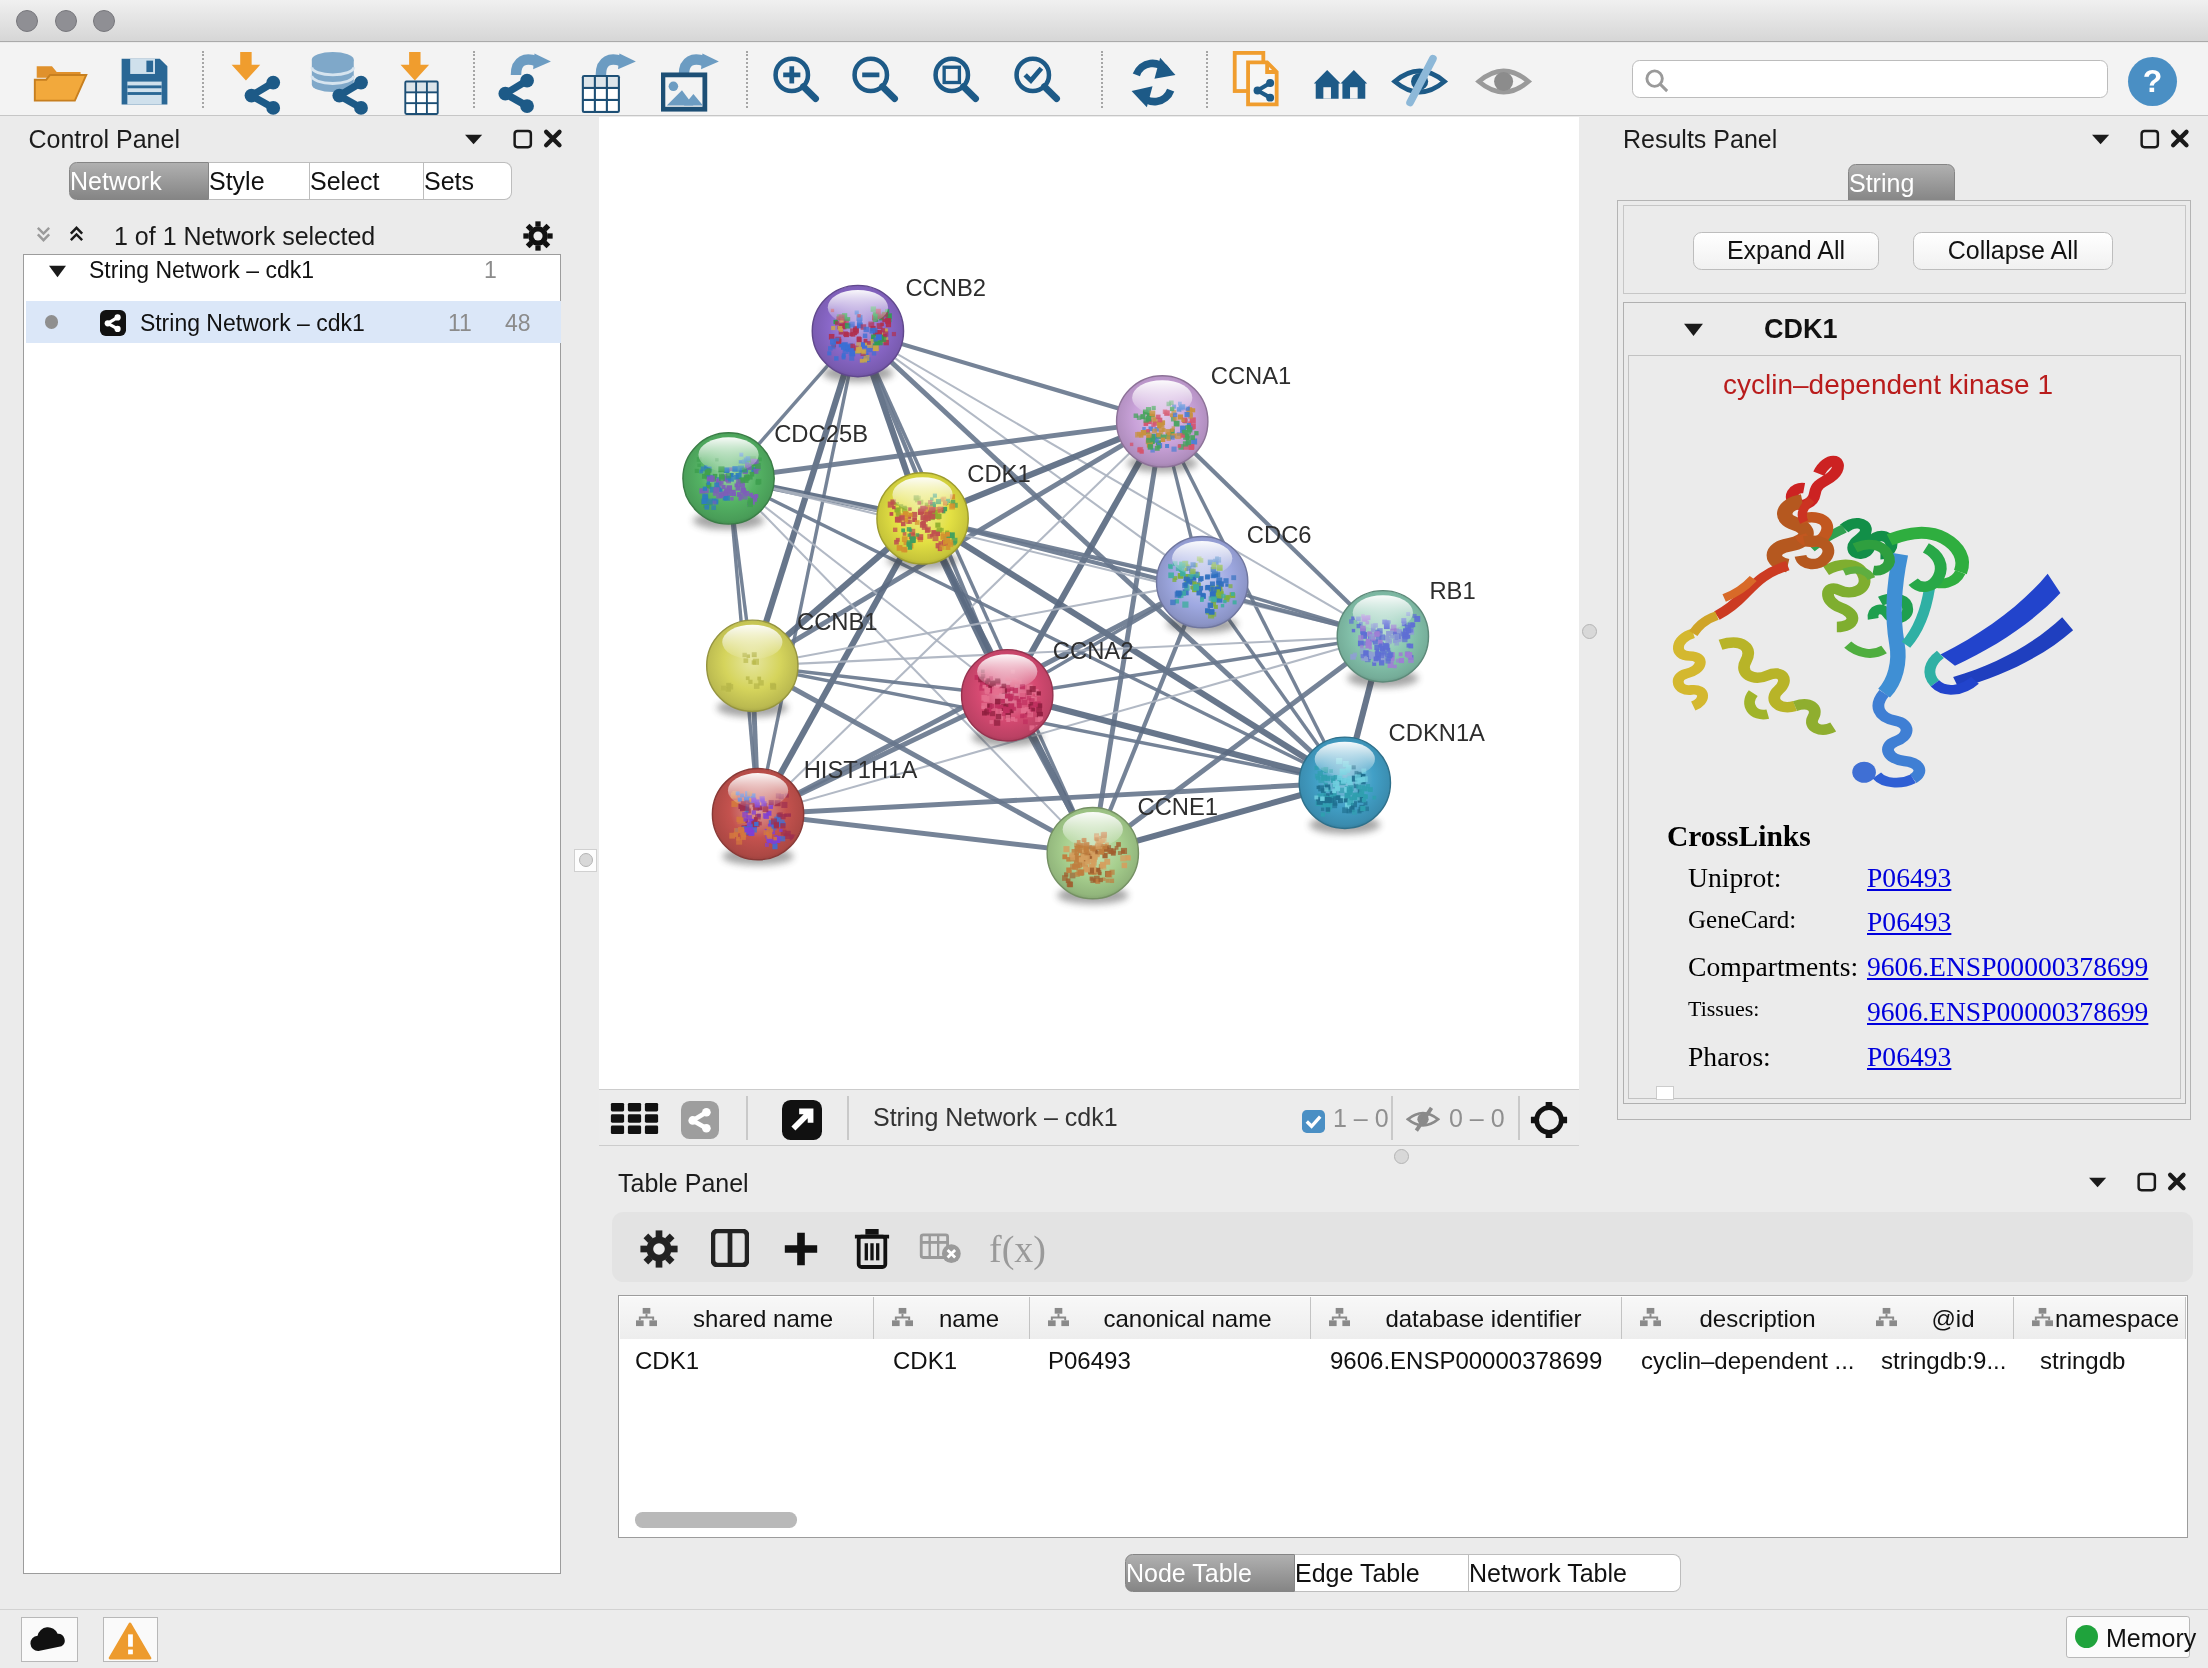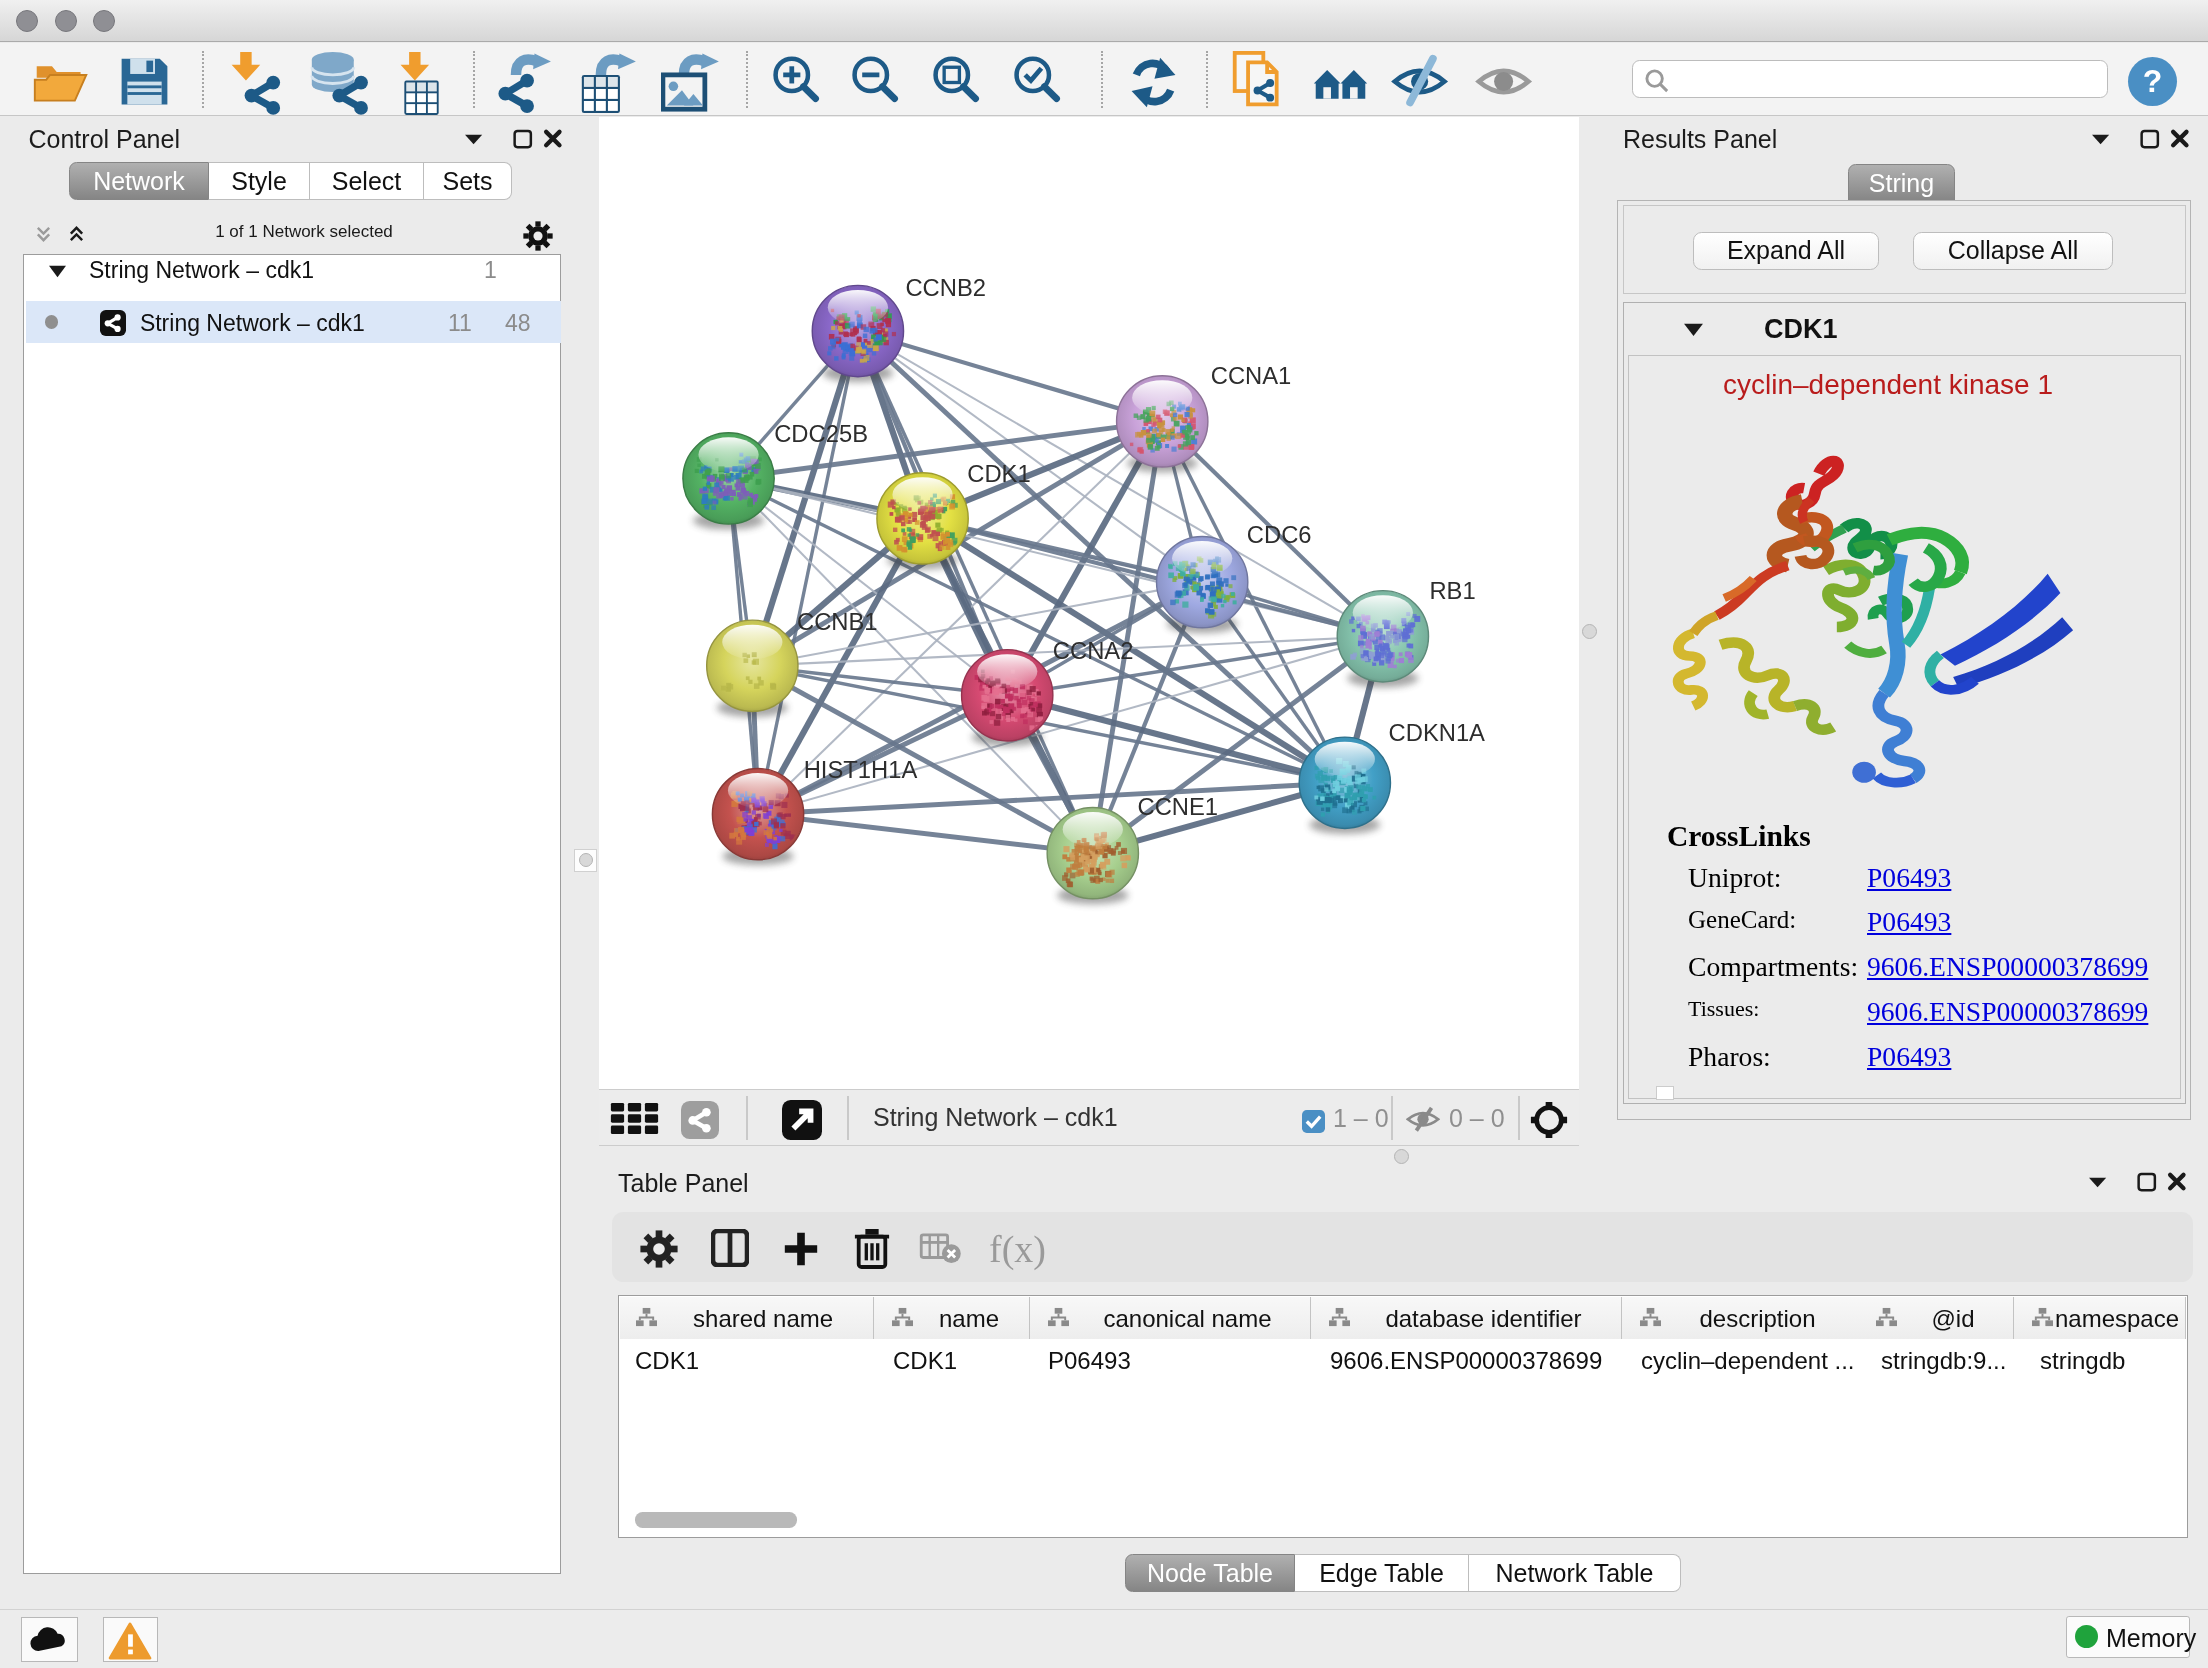--- a/index.html
+++ b/index.html
@@ -4,21 +4,21 @@
 body{font-family:"Liberation Sans",sans-serif;}
 .app{position:relative;width:2208px;height:1668px;background:#ebebeb;overflow:hidden}
 .titlebar{position:absolute;left:0;top:0;width:2208px;height:42px;background:linear-gradient(#f0f0f0,#d6d6d6);border-bottom:1px solid #aaaaaa}
 .tl{position:absolute;top:9.5px;width:22px;height:22px;border-radius:50%;background:#8f8f94;border:1px solid #77777c}
 .title{position:absolute;top:7.6px;width:100%;text-align:center;font-size:26px;color:#3c3c3c}
 .toolbar{position:absolute;left:0;top:43px;width:2208px;height:73px;background:#f3f3f3;border-bottom:1px solid #c6c6c6}
 .tsep{position:absolute;top:7.6px;height:57px;width:0;border-left:2.9px dotted #a5a5a5}
 .search{position:absolute;left:1632px;top:60px;width:476px;height:38px;background:#ffffff;border:1.9px solid #bcbcbc;border-radius:7.6px}
 .help{position:absolute;left:2128px;top:57px;width:49px;height:49px;border-radius:50%;background:#4a8fc4;color:#fff;font-size:32px;font-weight:bold;text-align:center;line-height:49px}
 .ptitle{position:absolute;font-size:25px;color:#1c1c1c}
-.tab{position:absolute;height:38px;border:1.9px solid #bdbdbd;background:#ffffff;font-size:25px;color:#111;text-align:center}
+.tab{position:absolute;height:38px;border:1.9px solid #bdbdbd;background:#ffffff;font-size:25px;color:#111;}
 .tabsel{background:linear-gradient(#b0b0b0,#858585);color:#ffffff;border-color:#858585}
 .whitebox{position:absolute;background:#ffffff;border:1.9px solid #9c9c9c}
 .row2{position:absolute;left:1.9px;background:#dbe7f8}
 .btn{position:absolute;height:38px;background:linear-gradient(#ffffff,#f1f1f1);border:1.9px solid #bdbdbd;border-radius:8.6px;font-size:25px;color:#111;text-align:center;line-height:34px}
 .netbar{position:absolute;left:599px;top:1089px;width:980px;height:57px;background:#ececec;border-top:1px solid #cccccc;border-bottom:1px solid #cccccc}
 .vline{position:absolute;top:5.7px;height:44px;width:1.9px;background:#c9c9c9}
 .serif{font-family:"Liberation Serif",serif}
 a.link{color:#0000dd;text-decoration:underline}
 .hdrcell{position:absolute;top:0;height:100%;border-right:1.9px solid #c3c3c3;background:linear-gradient(#f8f8f8,#ededed)}
 </style></head><body>
@@ -192,21 +192,21 @@
     <div class="tab tabsel" style="left:69px;top:162px;width:140px;line-height:36px;border-radius:7.6px 0 0 7.6px">Network</div>
     <div class="tab" style="left:209px;top:162px;width:101px;line-height:36px;border-left:none">Style</div>
     <div class="tab" style="left:310px;top:162px;width:114px;line-height:36px;border-left:none">Select</div>
     <div class="tab" style="left:424px;top:162px;width:88px;line-height:36px;border-left:none;border-radius:0 7.6px 7.6px 0">Sets</div>
     <div style="position:absolute;left:35px;top:224px"><svg width="17" height="20" viewBox="0 0 18 21">
         <path d="M3 4 L9 10 L15 4 M3 11 L9 17 L15 11" fill="none" stroke="#9a9a9a" stroke-width="2.6"></path>
       </svg></div>
     <div style="position:absolute;left:68px;top:224px"><svg width="17" height="20" viewBox="0 0 18 21">
         <path d="M3 10 L9 4 L15 10 M3 17 L9 11 L15 17" fill="none" stroke="#1a1a1a" stroke-width="2.6"></path>
       </svg></div>
-    <div style="position:absolute;left:114px;top:222px;width:380px;text-align:center;font-size:17px;color:#1a1a1a">1 of 1 Network selected</div>
+    <div style="position:absolute;left:114px;top:222px;width:380px;font-size:25px;color:#1a1a1a">1 of 1 Network selected</div>
     <svg style="position:absolute;left:522px;top:220px" width="32" height="32" viewBox="0 0 40 40">
       <rect x="31.7" y="16.7" width="6.6" height="6.6" fill="#111111" transform="rotate(0.0 35.0 20.0)"></rect>
       <rect x="27.306601717798213" y="27.306601717798213" width="6.6" height="6.6" fill="#111111" transform="rotate(45.0 30.606601717798213 30.606601717798213)"></rect>
       <rect x="16.7" y="31.7" width="6.6" height="6.6" fill="#111111" transform="rotate(90.0 20.0 35.0)"></rect>
       <rect x="6.093398282201789" y="27.306601717798213" width="6.6" height="6.6" fill="#111111" transform="rotate(135.0 9.393398282201789 30.606601717798213)"></rect>
       <rect x="1.7000000000000002" y="16.700000000000003" width="6.6" height="6.6" fill="#111111" transform="rotate(180.0 5.0 20.000000000000004)"></rect>
       <rect x="6.093398282201785" y="6.093398282201789" width="6.6" height="6.6" fill="#111111" transform="rotate(225.0 9.393398282201785 9.393398282201789)"></rect>
       <rect x="16.699999999999996" y="1.7000000000000002" width="6.6" height="6.6" fill="#111111" transform="rotate(270.0 19.999999999999996 5.0)"></rect>
       <rect x="27.30660171779821" y="6.093398282201785" width="6.6" height="6.6" fill="#111111" transform="rotate(315.0 30.60660171779821 9.393398282201785)"></rect>
       <circle cx="20" cy="20" r="12.299999999999999" fill="#111111"></circle>

